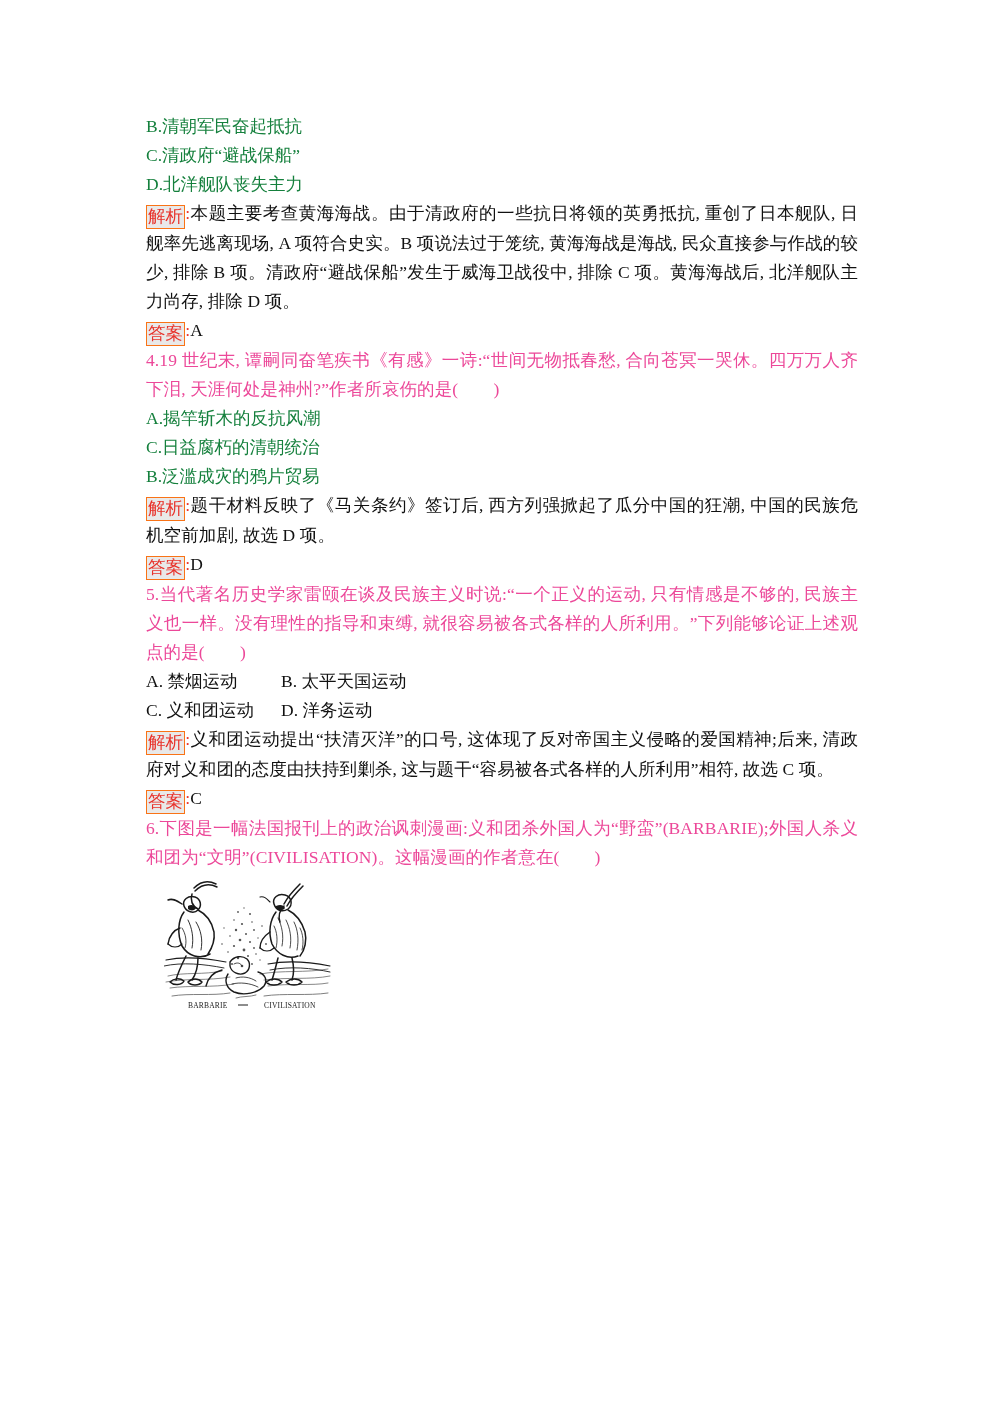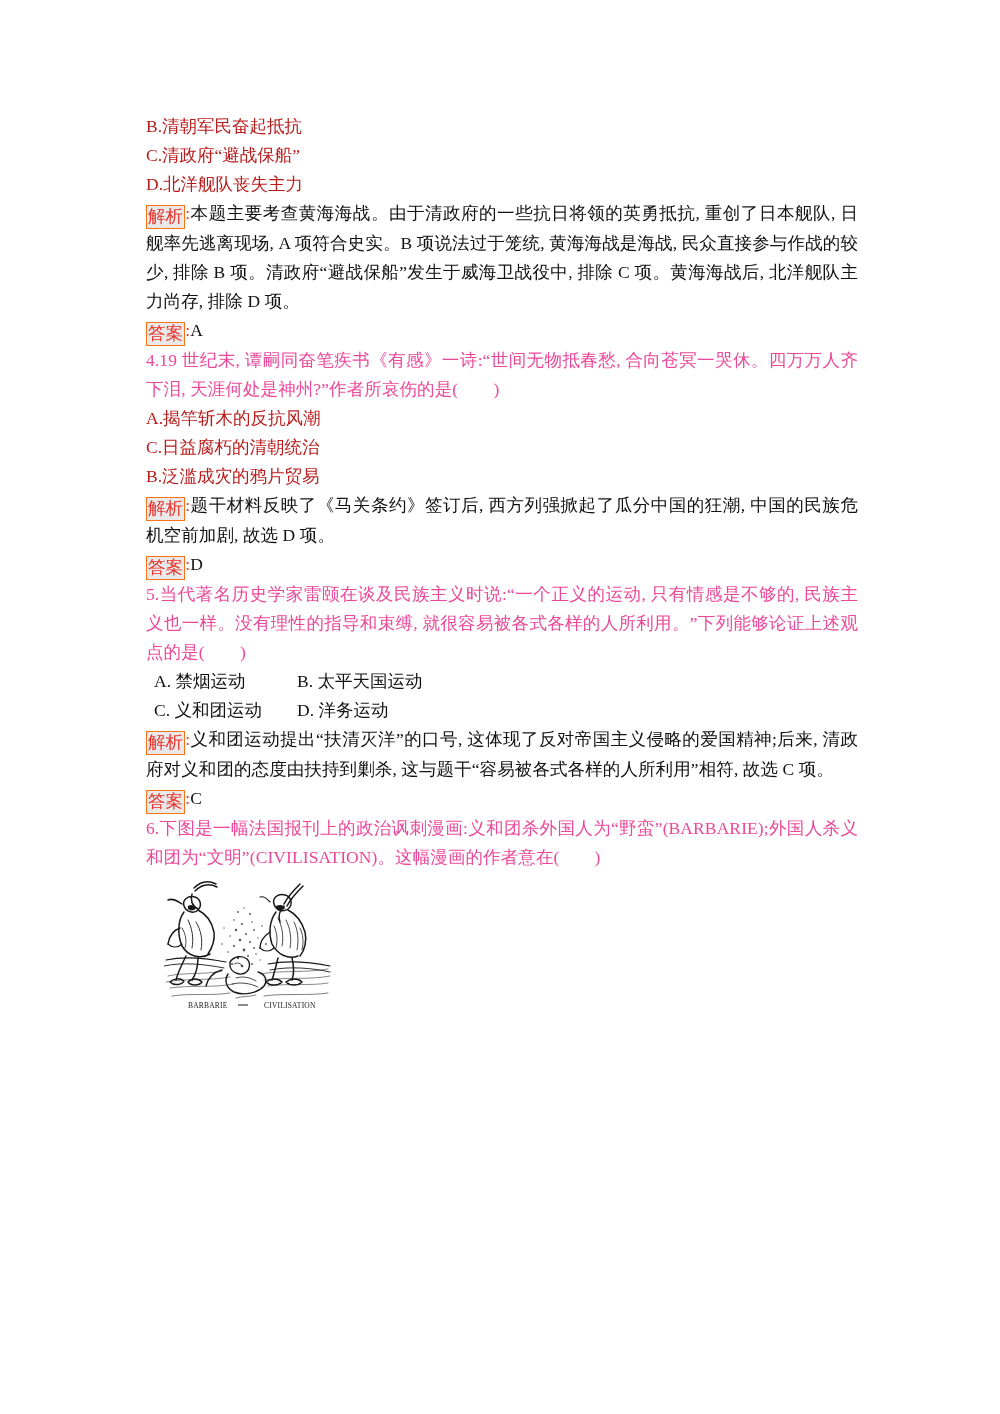--- a/index.html
+++ b/index.html
@@ -39,36 +39,35 @@
     text-align: justify;
     text-justify: inter-character;
     color: #ec4899;
   }
 
   
   .option {
     font-size: 17.5px;
     line-height: 29px;
     white-space: nowrap;
-    color: #b91c1c;
+    color: #15803d;
   }
 
   
   .option-grid {
     display: block;
   }
   .option-grid .opt-row {
     display: flex;
     line-height: 29px;
     font-size: 17.5px;
     color: #111111;
   }
   .option-grid .opt-cell {
     white-space: nowrap;
-    margin-left: 8px;
   }
   .option-grid .opt-cell.c1 { width: 135px; }
   .option-grid .opt-cell.c2 { width: auto; text-align: center; }
 
   
   .tagline {
     font-size: 17.5px;
     line-height: 29px;
     letter-spacing: 0.1px;
     text-align: justify;

